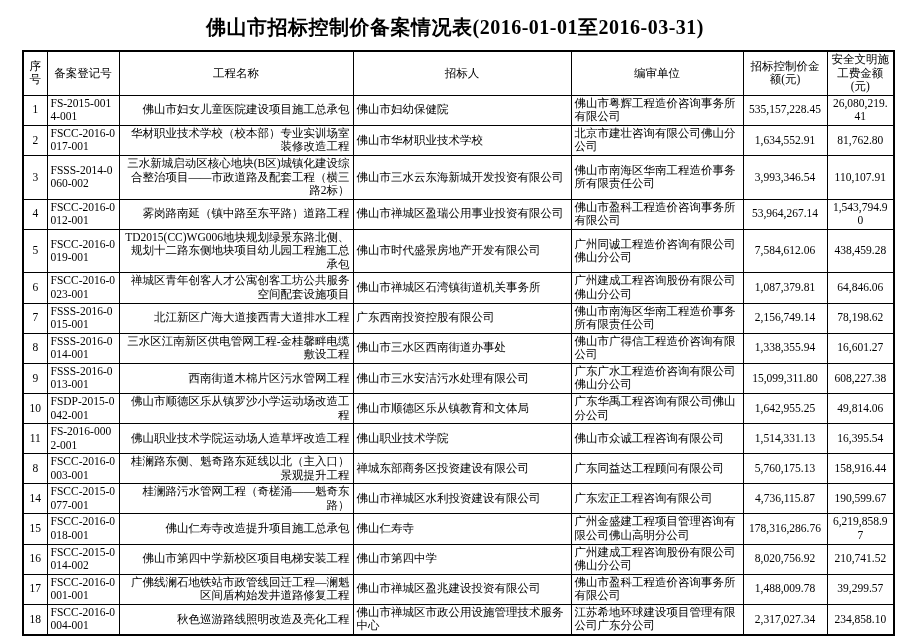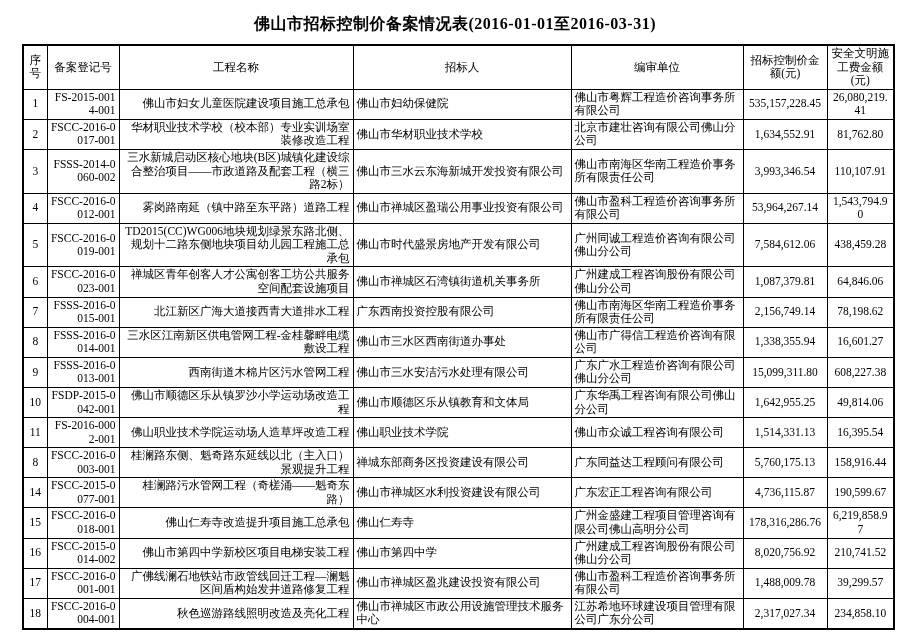--- a/index.html
+++ b/index.html
@@ -10,21 +10,21 @@
     height: 643px;
     background: #ffffff;
     color: #000000;
     font-family: "Liberation Serif", "DejaVu Serif", serif;
     overflow: hidden;
   }
   .doc-title {
     margin: 0;
     padding: 14px 0 9px 0;
     text-align: center;
-    font-size: 16px;
+    font-size: 20px;
     font-weight: bold;
     letter-spacing: 0.5px;
     color: #000000;
   }
   table.filing-table {
     margin-left: 22px;
     width: 871px;
     border-collapse: collapse;
     table-layout: fixed;
     border: 2px solid #000000;
@@ -39,21 +39,21 @@
     overflow: hidden;
     word-break: break-all;
   }
   table.filing-table th {
     font-weight: normal;
     text-align: center;
     height: 30px;
   }
   table.filing-table td { height: 23px; }
   .col-index        { text-align: center; }
-  .col-reg_no       { text-align: right; }
+  .col-reg_no       { text-align: left; }
   .col-project      { text-align: right; }
   .col-tenderer     { text-align: left; }
   .col-review_unit  { text-align: left; }
   .col-control_price{ text-align: center; }
   .col-safety_fee   { text-align: center; }
 </style>
 </head>
 <body>
 
 <div class="page">

